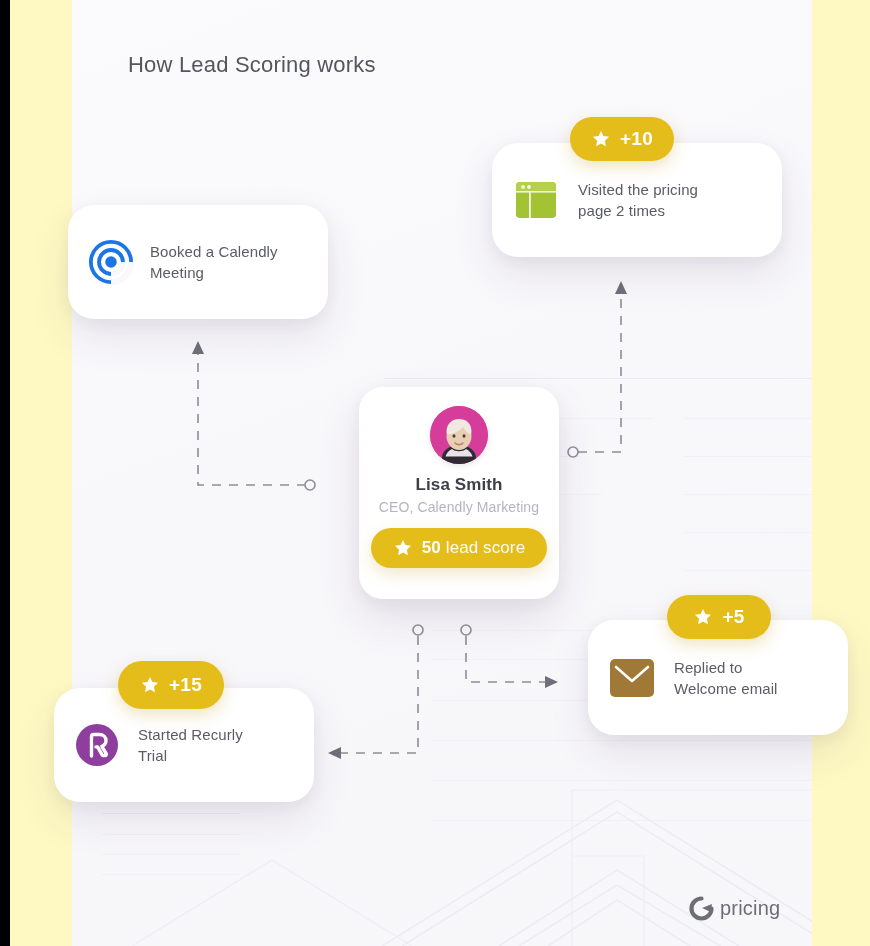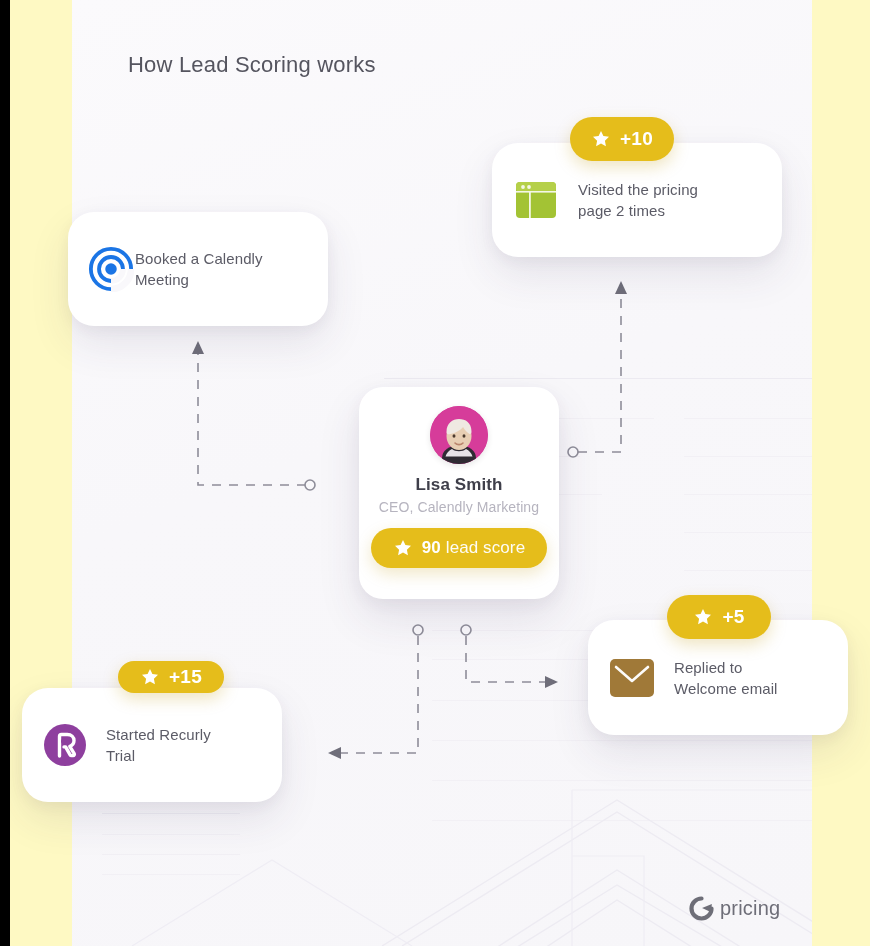--- a/index.html
+++ b/index.html
@@ -171,21 +171,21 @@
     <g fill="#6f6e7a">
       <path d="M188 341 L194 354 L182 354 Z"></path>
       <path d="M611 281 L617 294 L605 294 Z"></path>
       <path d="M318 753 L331 747 L331 759 Z"></path>
       <path d="M548 682 L535 676 L535 688 Z"></path>
     </g>
   </svg>
 
   <div class="title">How Lead Scoring works</div>
 
-  <div class="card" style="left:58px;top:212px;width:260px;height:114px;padding:0 20px;gap:1px;">
+  <div class="card" style="left:58px;top:205px;width:260px;height:114px;padding:0 20px;gap:16px;">
     <div class="card-icon">
       <svg width="46" height="46" viewBox="0 0 48 48">
         <circle cx="24" cy="24" r="21" fill="none" stroke="#1b75e5" stroke-width="4"></circle>
         <path d="M45 24a21 21 0 0 1-21 21" fill="none" stroke="#f9f8fb" stroke-width="7"></path>
         <circle cx="24" cy="24" r="12.5" fill="none" stroke="#1b75e5" stroke-width="4"></circle>
         <path d="M36.5 24a12.5 12.5 0 0 1-12.5 12.5" fill="none" stroke="#f9f8fb" stroke-width="6"></path>
         <circle cx="24" cy="24" r="6" fill="#1b75e5"></circle>
       </svg>
     </div>
     <div class="card-text">Booked a Calendly
@@ -228,21 +228,21 @@
         </g>
       </svg>
     </div>
     <div class="pname">Lisa Smith</div>
     <div class="prole">CEO, Calendly Marketing</div>
     <div class="score-pill">
       <svg width="20" height="20" viewBox="0 0 24 24">
         <path fill="#fff" d="M12 2.4l2.9 6.1 6.7.9-4.9 4.6 1.2 6.6-5.9-3.2-5.9 3.2 1.2-6.6L2.4 9.4l6.7-.9z"></path>
       </svg>
       <span class="txt">
-        <b>90</b>
+        <b>50</b>
         <span>lead score</span>
       </span>
     </div>
   </div>
 
   <div class="pill" style="left:657px;top:595px;width:104px;height:44px;">
     <svg class="star" width="20" height="20" viewBox="0 0 24 24">
       <path fill="#fff" d="M12 2.4l2.9 6.1 6.7.9-4.9 4.6 1.2 6.6-5.9-3.2-5.9 3.2 1.2-6.6L2.4 9.4l6.7-.9z"></path>
     </svg>
     <span class="val">+5</span>
@@ -251,27 +251,27 @@
     <div class="card-icon">
       <svg width="44" height="38" viewBox="0 0 44 38">
         <rect x="0" y="0" width="44" height="38" rx="5" fill="#a07938"></rect>
         <path d="M6 8 L22 22 L38 8" fill="none" stroke="#fdfcfa" stroke-width="2.6" stroke-linecap="round" stroke-linejoin="round"></path>
       </svg>
     </div>
     <div class="card-text">Replied to
 Welcome email</div>
   </div>
 
-  <div class="pill" style="left:108px;top:661px;width:106px;height:32px;">
+  <div class="pill" style="left:108px;top:661px;width:106px;height:48px;">
     <svg class="star" width="20" height="20" viewBox="0 0 24 24">
       <path fill="#fff" d="M12 2.4l2.9 6.1 6.7.9-4.9 4.6 1.2 6.6-5.9-3.2-5.9 3.2 1.2-6.6L2.4 9.4l6.7-.9z"></path>
     </svg>
     <span class="val">+15</span>
   </div>
-  <div class="card" style="left:12px;top:688px;width:260px;height:114px;padding:0 22px;gap:20px;">
+  <div class="card" style="left:44px;top:688px;width:260px;height:114px;padding:0 22px;gap:20px;">
     <div class="card-icon">
       <svg width="42" height="42" viewBox="0 0 42 42">
         <circle cx="21" cy="21" r="21" fill="#8e3f9e"></circle>
         <path d="M15.5 32V12.5c0-1.1.9-2 2-2h5.8c4 0 6.7 2.4 6.7 6.1 0 2.8-1.6 4.9-4.2 5.7l4.4 7.3c.5.9-.1 2-1.1 2h-1.6c-.6 0-1.1-.3-1.4-.8l-4.5-7.9h-1.6" fill="none" stroke="#fff" stroke-width="3.4" stroke-linecap="round" stroke-linejoin="round"></path>
         <circle cx="19.7" cy="17.2" r="2.6" fill="#8e3f9e"></circle>
       </svg>
     </div>
     <div class="card-text">Started Recurly
 Trial</div>
   </div>

